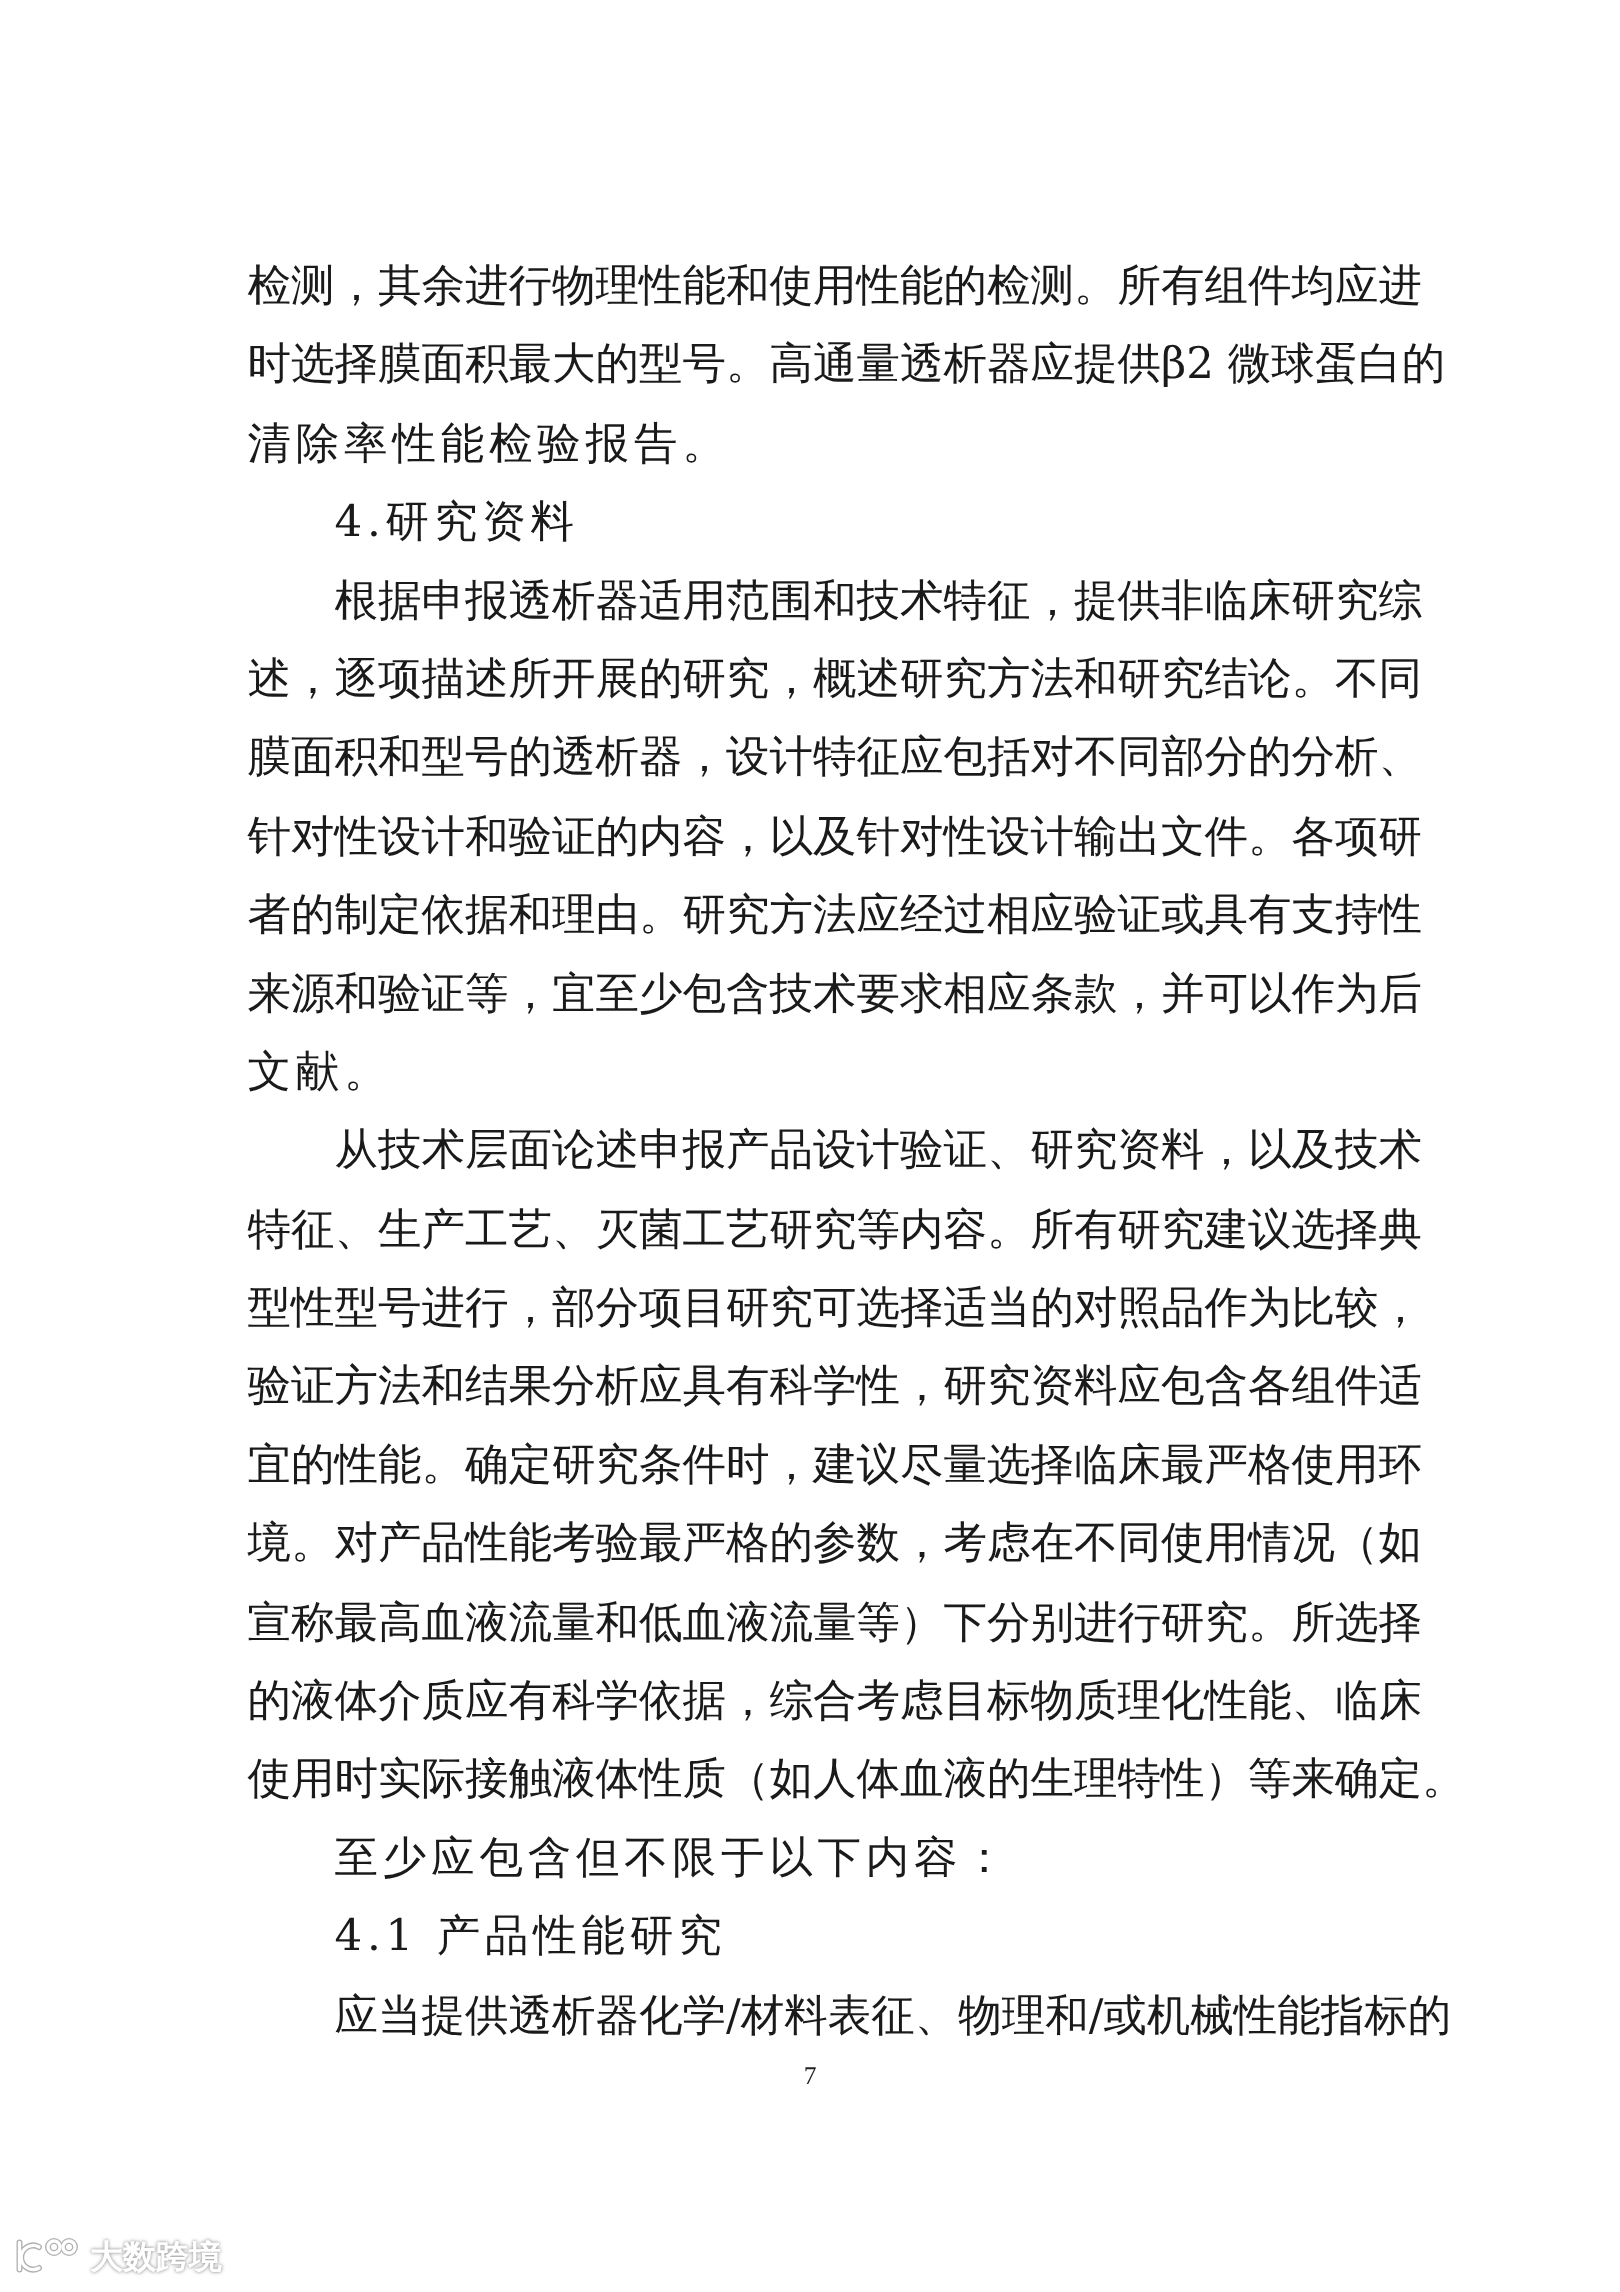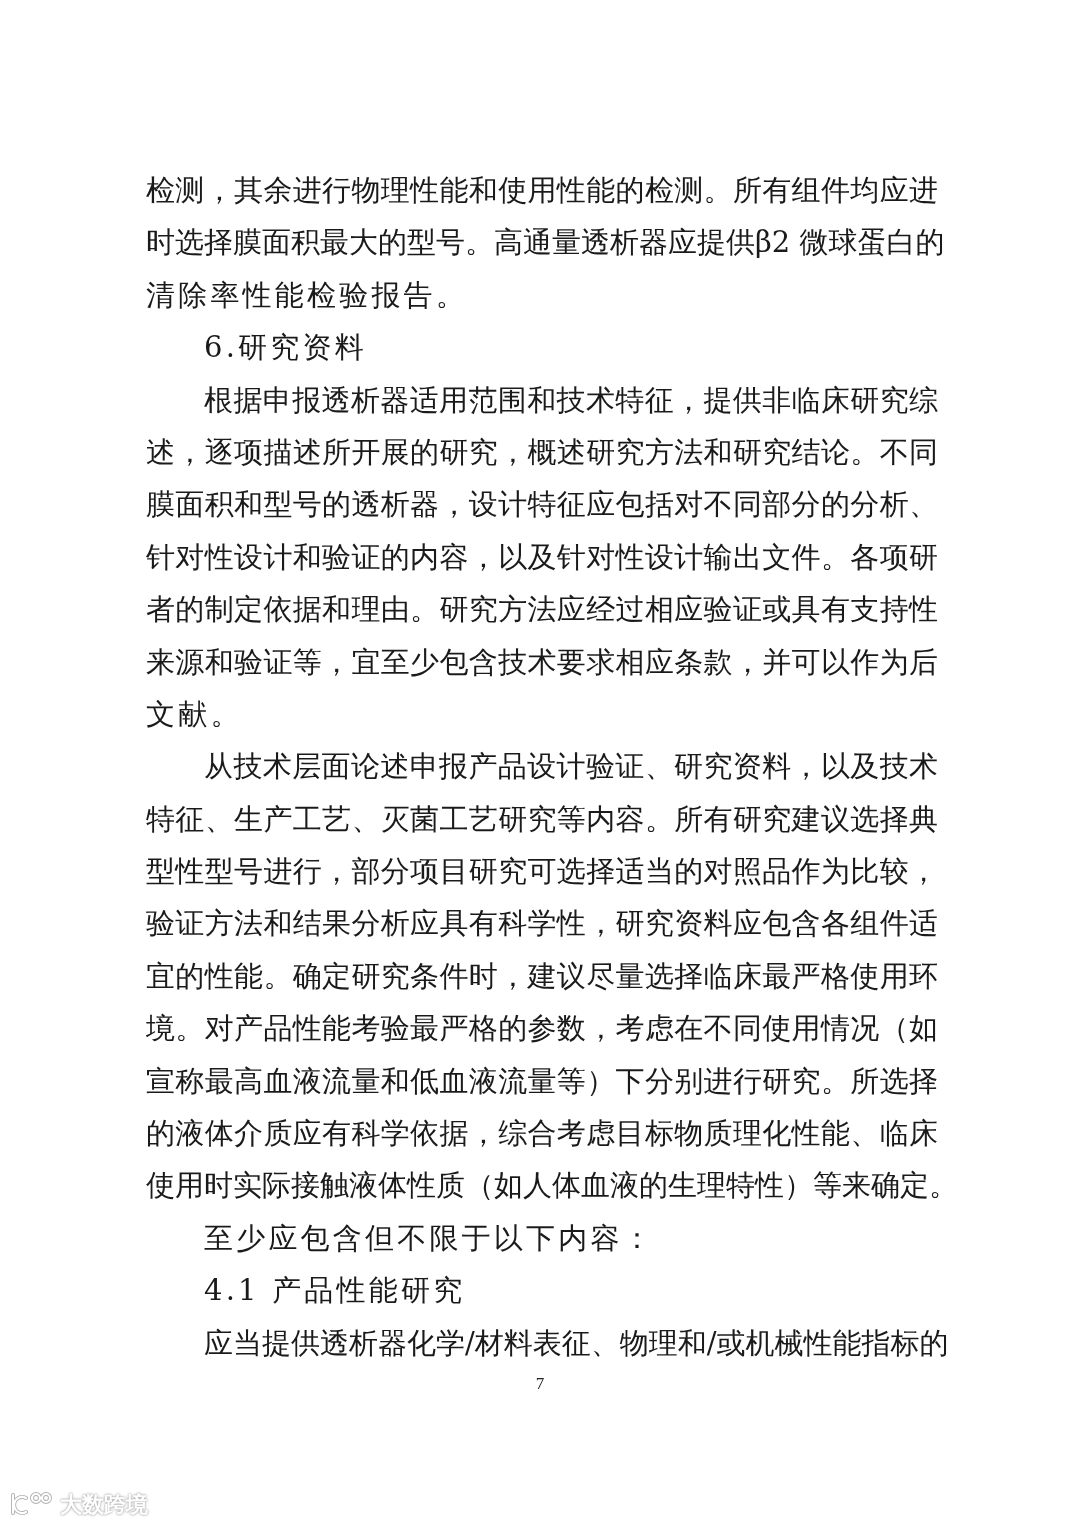--- a/index.html
+++ b/index.html
@@ -10,20 +10,21 @@
     color: #1a1a1a;
   }
   .page { position: absolute; left: 0; top: 0; width: 1080px; height: 1528px; }
   .body-text {
     position: absolute; left: 146px; top: 164px; width: 792px;
   }
   .line {
     height: 52.4px; line-height: 52.4px; font-size: 29px;
     white-space: nowrap; overflow: visible;
     letter-spacing: 3.2px;
+    margin-left: 19px;
   }
   .line.justify { text-align: justify; text-align-last: justify; letter-spacing: 0; }
   .indent { padding-left: 58px; }
   .page-number {
     position: absolute; left: 0; width: 1080px; top: 1374px;
     text-align: center; font-size: 17px; font-family: "Liberation Serif", serif;
     color: #222;
   }
   .watermark {
     position: absolute; left: 8px; top: 1490px; height: 30px;
@@ -40,21 +41,21 @@
 </style>
 </head>
 <body>
 
 <div class="page">
   <div class="body-text" id="body-text">
 
   <div class="line justify">检测，其余进行物理性能和使用性能的检测。所有组件均应进</div>
       <div class="line justify">时选择膜面积最大的型号。高通量透析器应提供β2 微球蛋白的</div>
       <div class="line">清除率性能检验报告。</div>
-      <div class="line indent">6.研究资料</div>
+      <div class="line indent">4.研究资料</div>
       <div class="line indent justify">根据申报透析器适用范围和技术特征，提供非临床研究综</div>
       <div class="line justify">述，逐项描述所开展的研究，概述研究方法和研究结论。不同</div>
       <div class="line justify">膜面积和型号的透析器，设计特征应包括对不同部分的分析、</div>
       <div class="line justify">针对性设计和验证的内容，以及针对性设计输出文件。各项研</div>
       <div class="line justify">者的制定依据和理由。研究方法应经过相应验证或具有支持性</div>
       <div class="line justify">来源和验证等，宜至少包含技术要求相应条款，并可以作为后</div>
       <div class="line">文献。</div>
       <div class="line indent justify">从技术层面论述申报产品设计验证、研究资料，以及技术</div>
       <div class="line justify">特征、生产工艺、灭菌工艺研究等内容。所有研究建议选择典</div>
       <div class="line justify">型性型号进行，部分项目研究可选择适当的对照品作为比较，</div>

